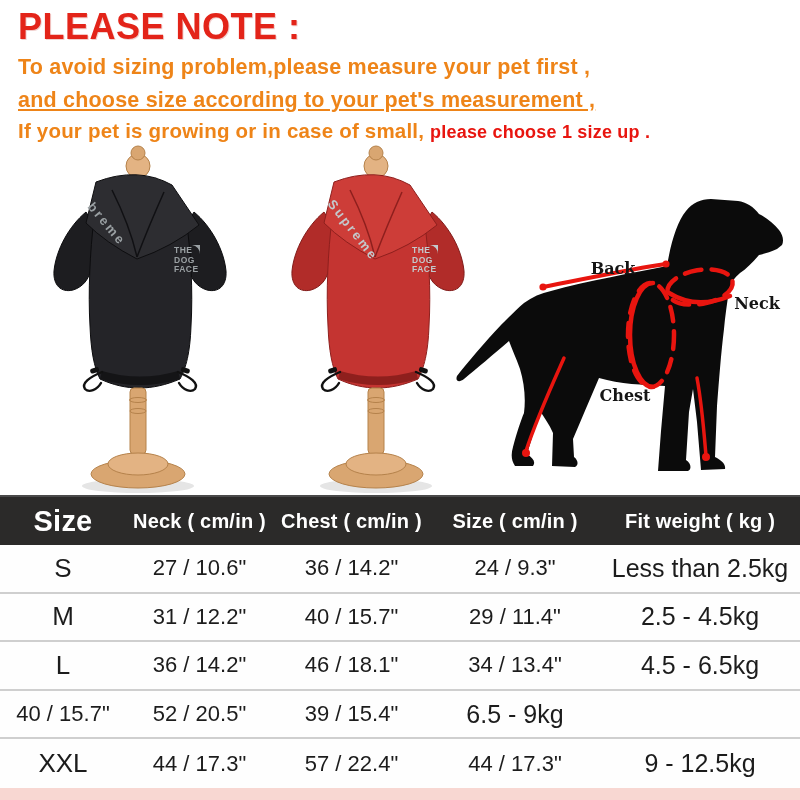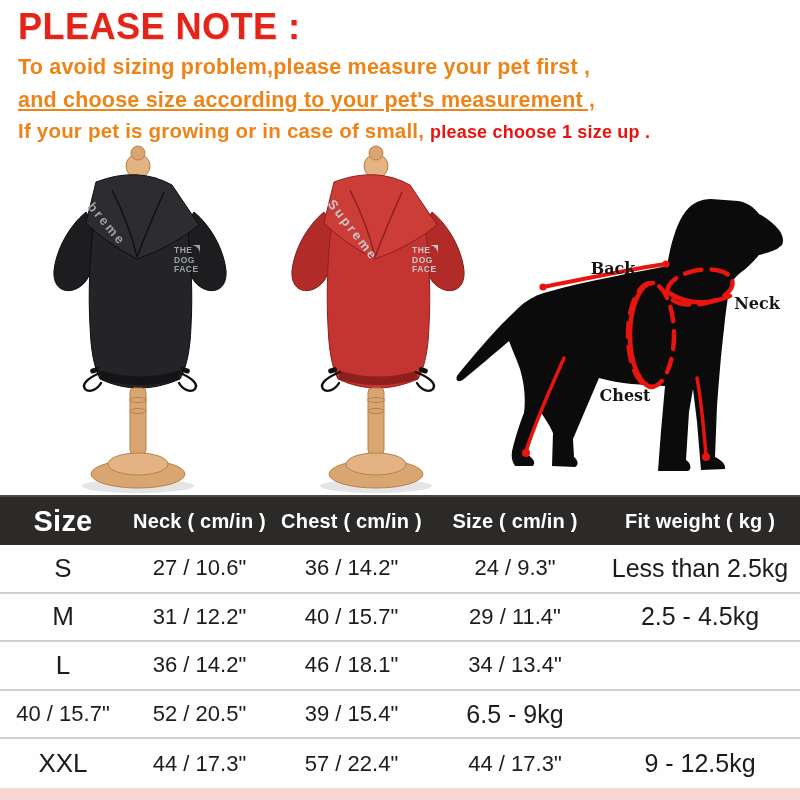--- a/index.html
+++ b/index.html
@@ -242,20 +242,21 @@
     <span class="c">31 / 12.2"</span>
     <span class="c">40 / 15.7"</span>
     <span class="c">29 / 11.4"</span>
     <span class="c c-weight">2.5 - 4.5kg</span>
   </div>
   <div class="t-row">
     <span class="c c-size">L</span>
     <span class="c">36 / 14.2"</span>
     <span class="c">46 / 18.1"</span>
     <span class="c">34 / 13.4"</span>
+    <span class="c c-weight">4.5 - 6.5kg</span>
   </div>
   <div class="t-row">
     <span class="c">40 / 15.7"</span>
     <span class="c">52 / 20.5"</span>
     <span class="c">39 / 15.4"</span>
     <span class="c c-weight">6.5 - 9kg</span>
   </div>
   <div class="t-row">
     <span class="c c-size">XXL</span>
     <span class="c">44 / 17.3"</span>

